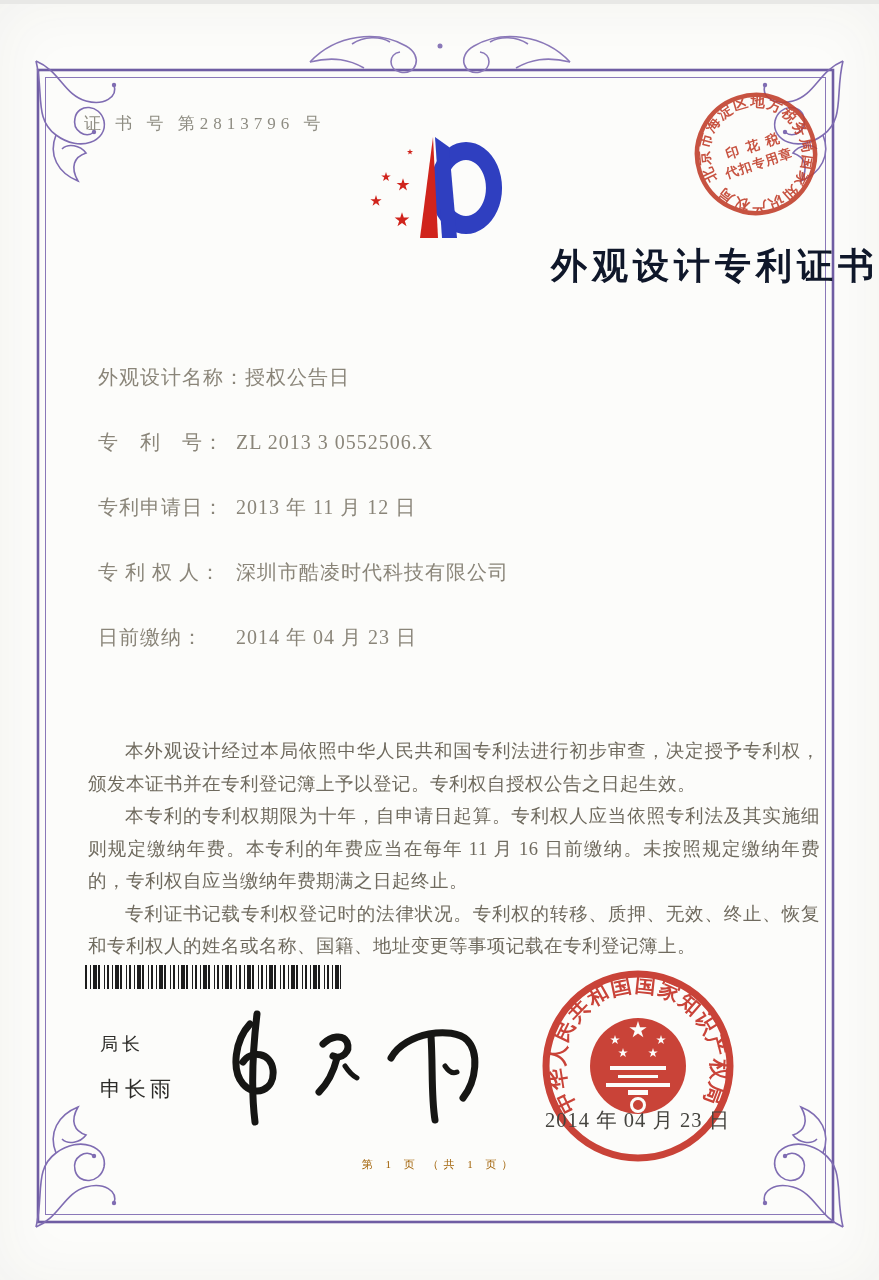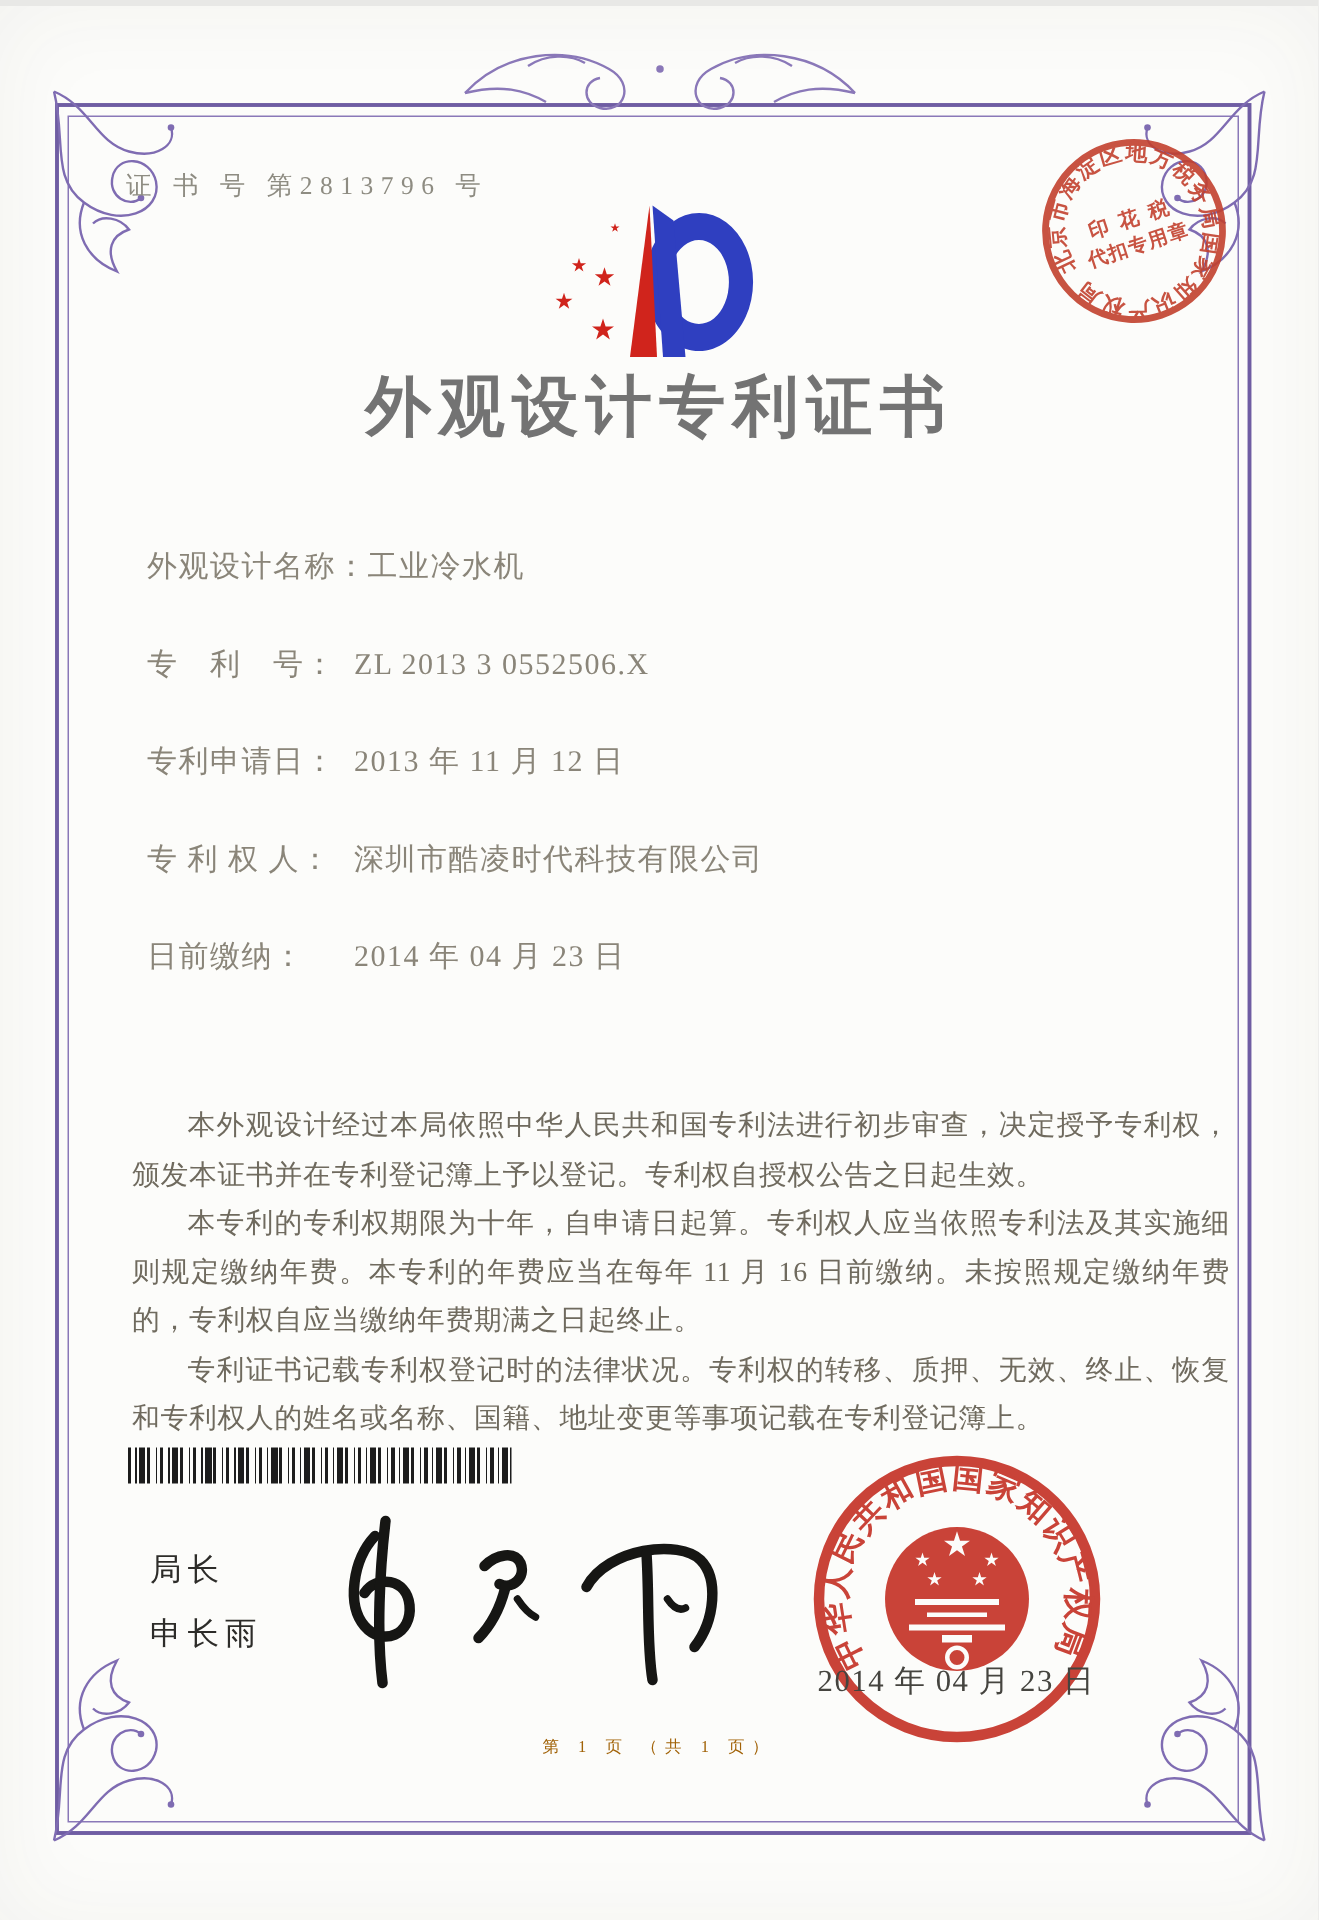--- a/index.html
+++ b/index.html
@@ -9,41 +9,41 @@
     font-family:"Liberation Serif","DejaVu Serif",serif;
     box-shadow:inset 0 0 60px rgba(60,50,40,.05);
   }
   .abs{position:absolute;}
   .cert-no{
     left:84px;top:108px;font-size:17px;letter-spacing:5px;
     color:#8e8c82;white-space:nowrap;
   }
   .logo{left:358px;top:131px;width:150px;height:106px;}
   .title{
-    left:0;top:238px;width:100%;text-align:center;
-    font-size:44px;font-weight:bold;letter-spacing:5px;color:#737373;
+    left:0;top:238px;width:100%;text-align:right;
+    font-size:36px;font-weight:bold;letter-spacing:5px;color:#0f172a;
   }
   .fields{left:98px;top:360px;width:700px;}
   .field-row{height:65px;font-size:20px;color:#8a8579;letter-spacing:1px;white-space:nowrap;}
   .field-row .lbl{display:inline-block;min-width:138px;}
   .body-text{
     left:88px;top:731px;width:732px;font-size:18.5px;line-height:32.5px;
     color:#6f6a5e;text-align:justify;
   }
   .body-text p{margin:0;text-indent:2em;letter-spacing:.5px;}
   .barcode{
     left:85px;top:961px;width:256px;height:24px;
     background:repeating-linear-gradient(90deg,
       #1c1c1c 0 2px,transparent 2px 5px,
       #1c1c1c 5px 6px,transparent 6px 8px,
       #1c1c1c 8px 12px,transparent 12px 13px,
       #1c1c1c 13px 15px,transparent 15px 19px,
       #1c1c1c 19px 20px,transparent 20px 22px);
   }
-  .sig-title{left:100px;top:1028px;font-size:21px;color:#2d2c29;letter-spacing:4px;}
+  .sig-title{left:100px;top:1028px;font-size:18px;color:#2d2c29;letter-spacing:4px;}
   .sig-name{left:100px;top:1071px;font-size:21px;color:#2d2c29;letter-spacing:4px;}
   .signature{left:195px;top:1002px;width:290px;height:124px;}
   .office-seal{left:538px;top:962px;width:200px;height:200px;z-index:2;}
   .seal-date{
     left:545px;top:1102px;width:180px;font-size:20.5px;color:#45443f;
     letter-spacing:1px;z-index:3;white-space:nowrap;
   }
   .tax-seal{left:686px;top:80px;width:140px;height:140px;z-index:2;}
   .footer{
     left:0;top:1153px;width:100%;text-align:center;
@@ -97,21 +97,21 @@
     <use href="#star" x="37.5" y="42.5" width="15" height="15" fill="#d0241c"></use>
     <use href="#star" x="22.5" y="36.5" width="11" height="11" fill="#d0241c"></use>
     <use href="#star" x="11.5" y="59.5" width="13" height="13" fill="#d0241c"></use>
     <use href="#star" x="35.5" y="76.5" width="17" height="17" fill="#d0241c"></use>
   </svg>
 
   <div class="abs title">外观设计专利证书</div>
 
   <div class="abs fields">
     <div class="field-row">
-      <span class="lbl">外观设计名称：</span><span>工业冷水机</span>
+      <span class="lbl">外观设计名称：</span><span>授权公告日</span>
     </div>
     <div class="field-row">
       <span class="lbl">专　利　号：</span><span>ZL 2013 3 0552506.X</span>
     </div>
     <div class="field-row">
       <span class="lbl">专利申请日：</span><span>2013 年 11 月 12 日</span>
     </div>
     <div class="field-row">
       <span class="lbl">专 利 权 人：</span><span>深圳市酷凌时代科技有限公司</span>
     </div>

